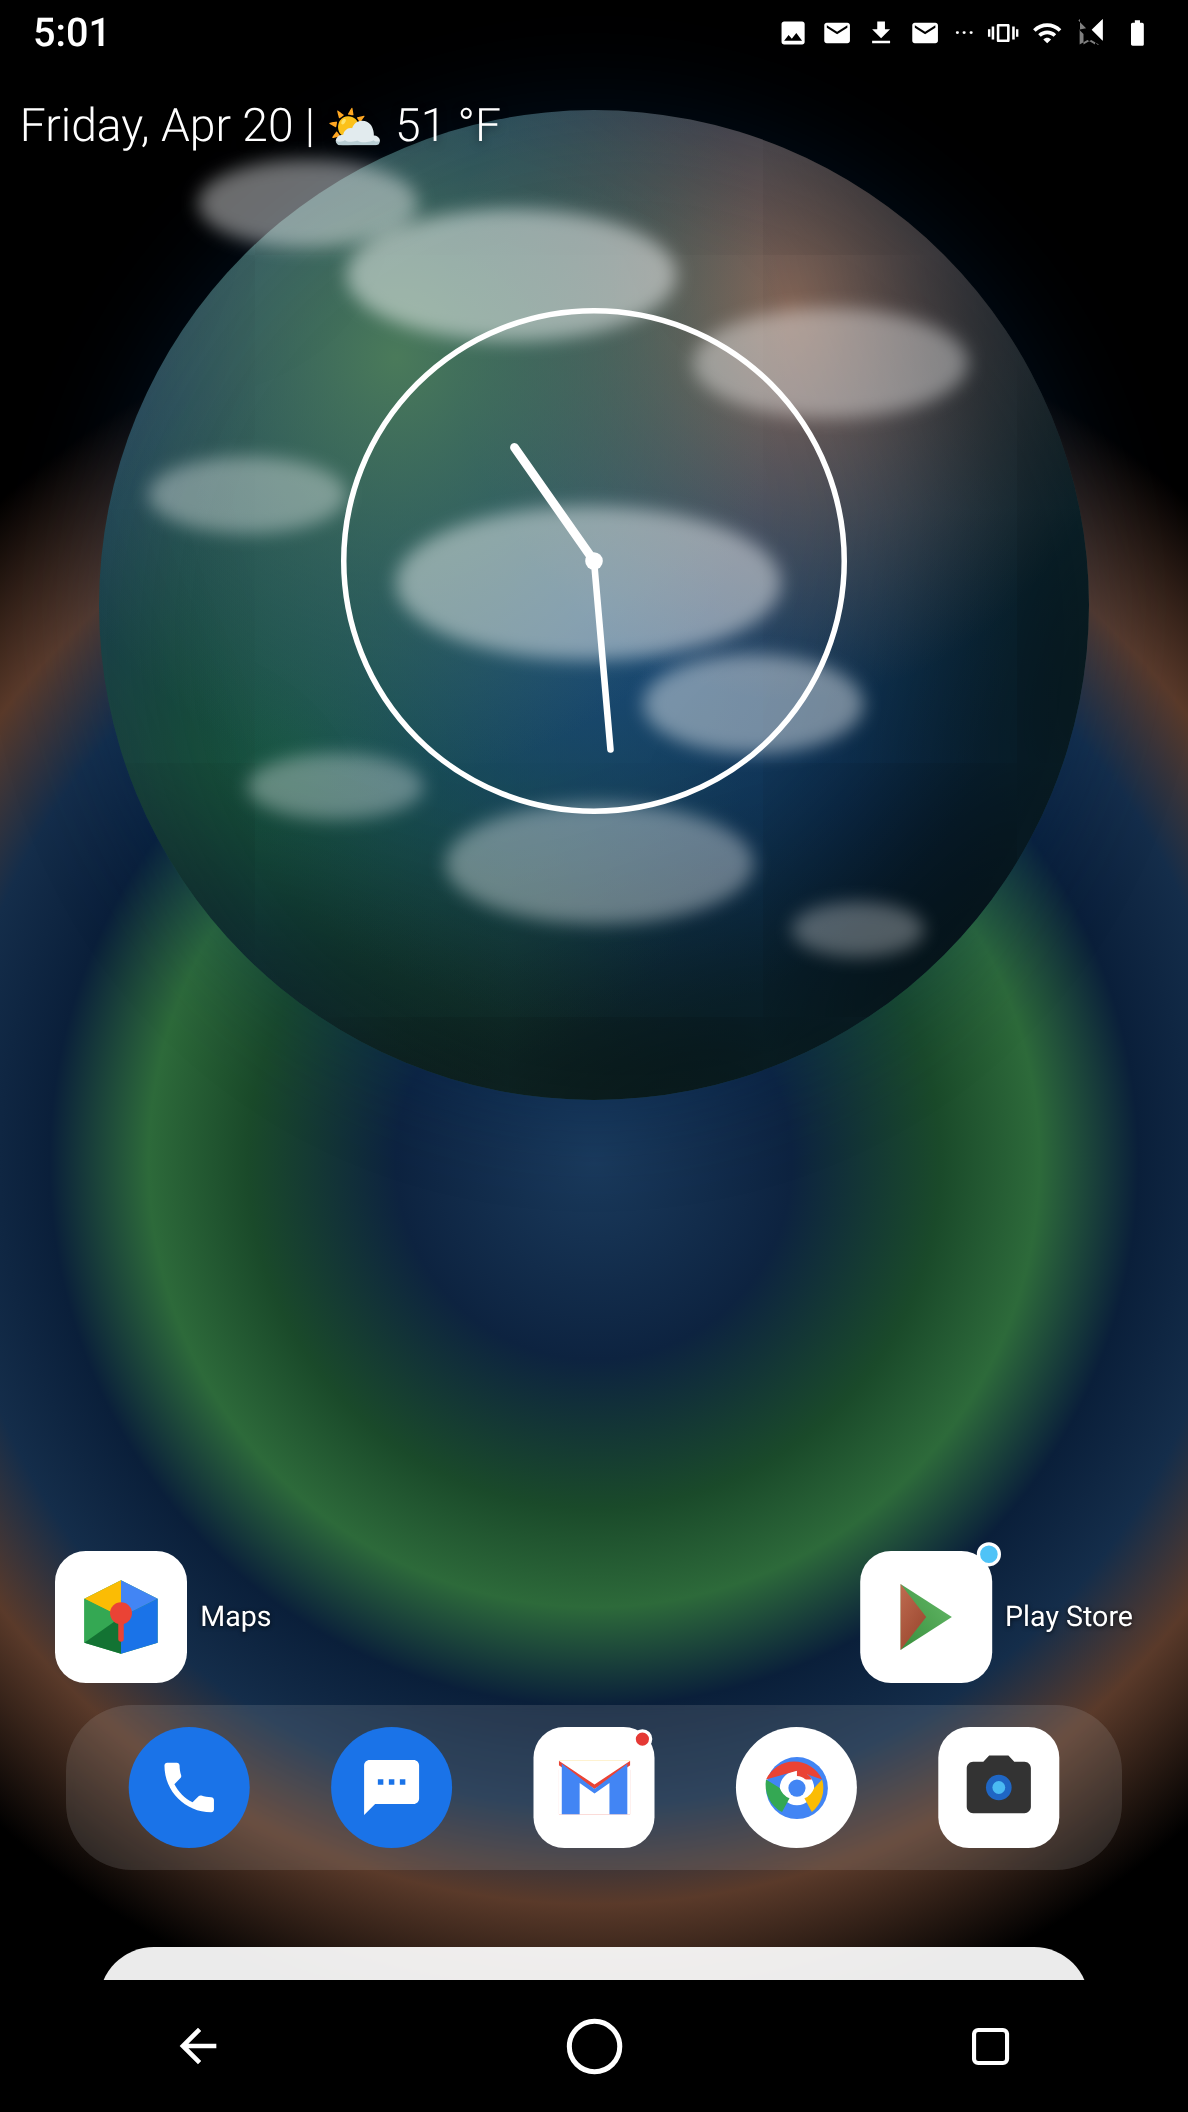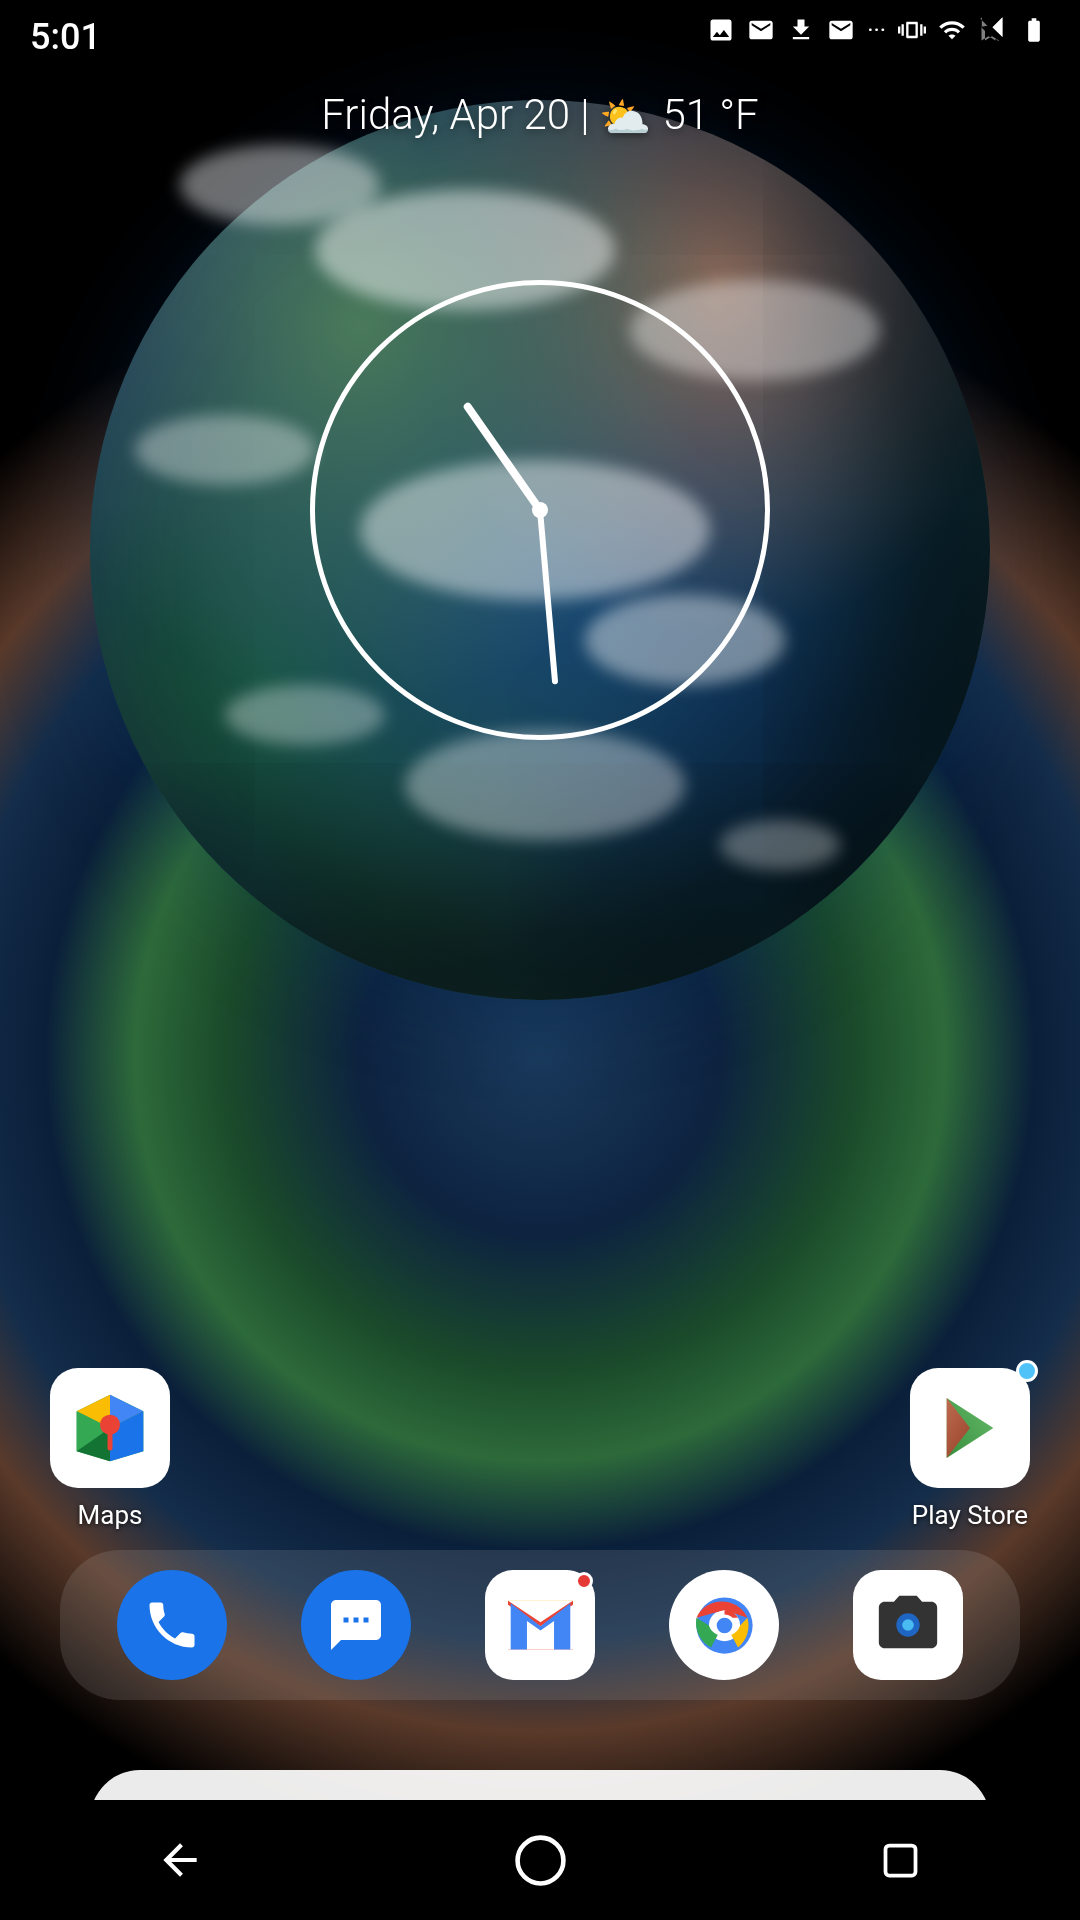--- a/index.html
+++ b/index.html
@@ -63,20 +63,21 @@
     }
 
     
     .status-bar {
       position: absolute;
       top: 0;
       left: 0;
       right: 0;
       height: 60px;
       display: flex;
+      align-items: center;
       justify-content: space-between;
       padding: 16px 30px;
       z-index: 100;
     }
 
     .status-time {
       color: white;
       font-size: 36px;
       font-weight: 500;
     }
@@ -93,22 +94,22 @@
       display: flex;
       align-items: center;
     }
 
     
     .date-weather {
       position: absolute;
       top: 90px;
       left: 0;
       right: 0;
-      text-align: center;
       z-index: 50;
+      padding-left: 18px;
     }
 
     .date-text {
       color: white;
       font-size: 42px;
       font-weight: 300;
       text-shadow: 0 2px 8px rgba(0,0,0,0.5);
     }
 
     .weather-icon-inline {
@@ -179,21 +180,21 @@
       right: 0;
       display: flex;
       justify-content: space-between;
       align-items: center;
       padding: 0 50px;
       z-index: 50;
     }
 
     .app-icon-wrapper {
       display: flex;
-      flex-direction: column;
+      flex-direction: row;
       align-items: center;
       gap: 12px;
       cursor: pointer;
     }
 
     .app-icon {
       width: 120px;
       height: 120px;
       border-radius: 28px;
       display: flex;

